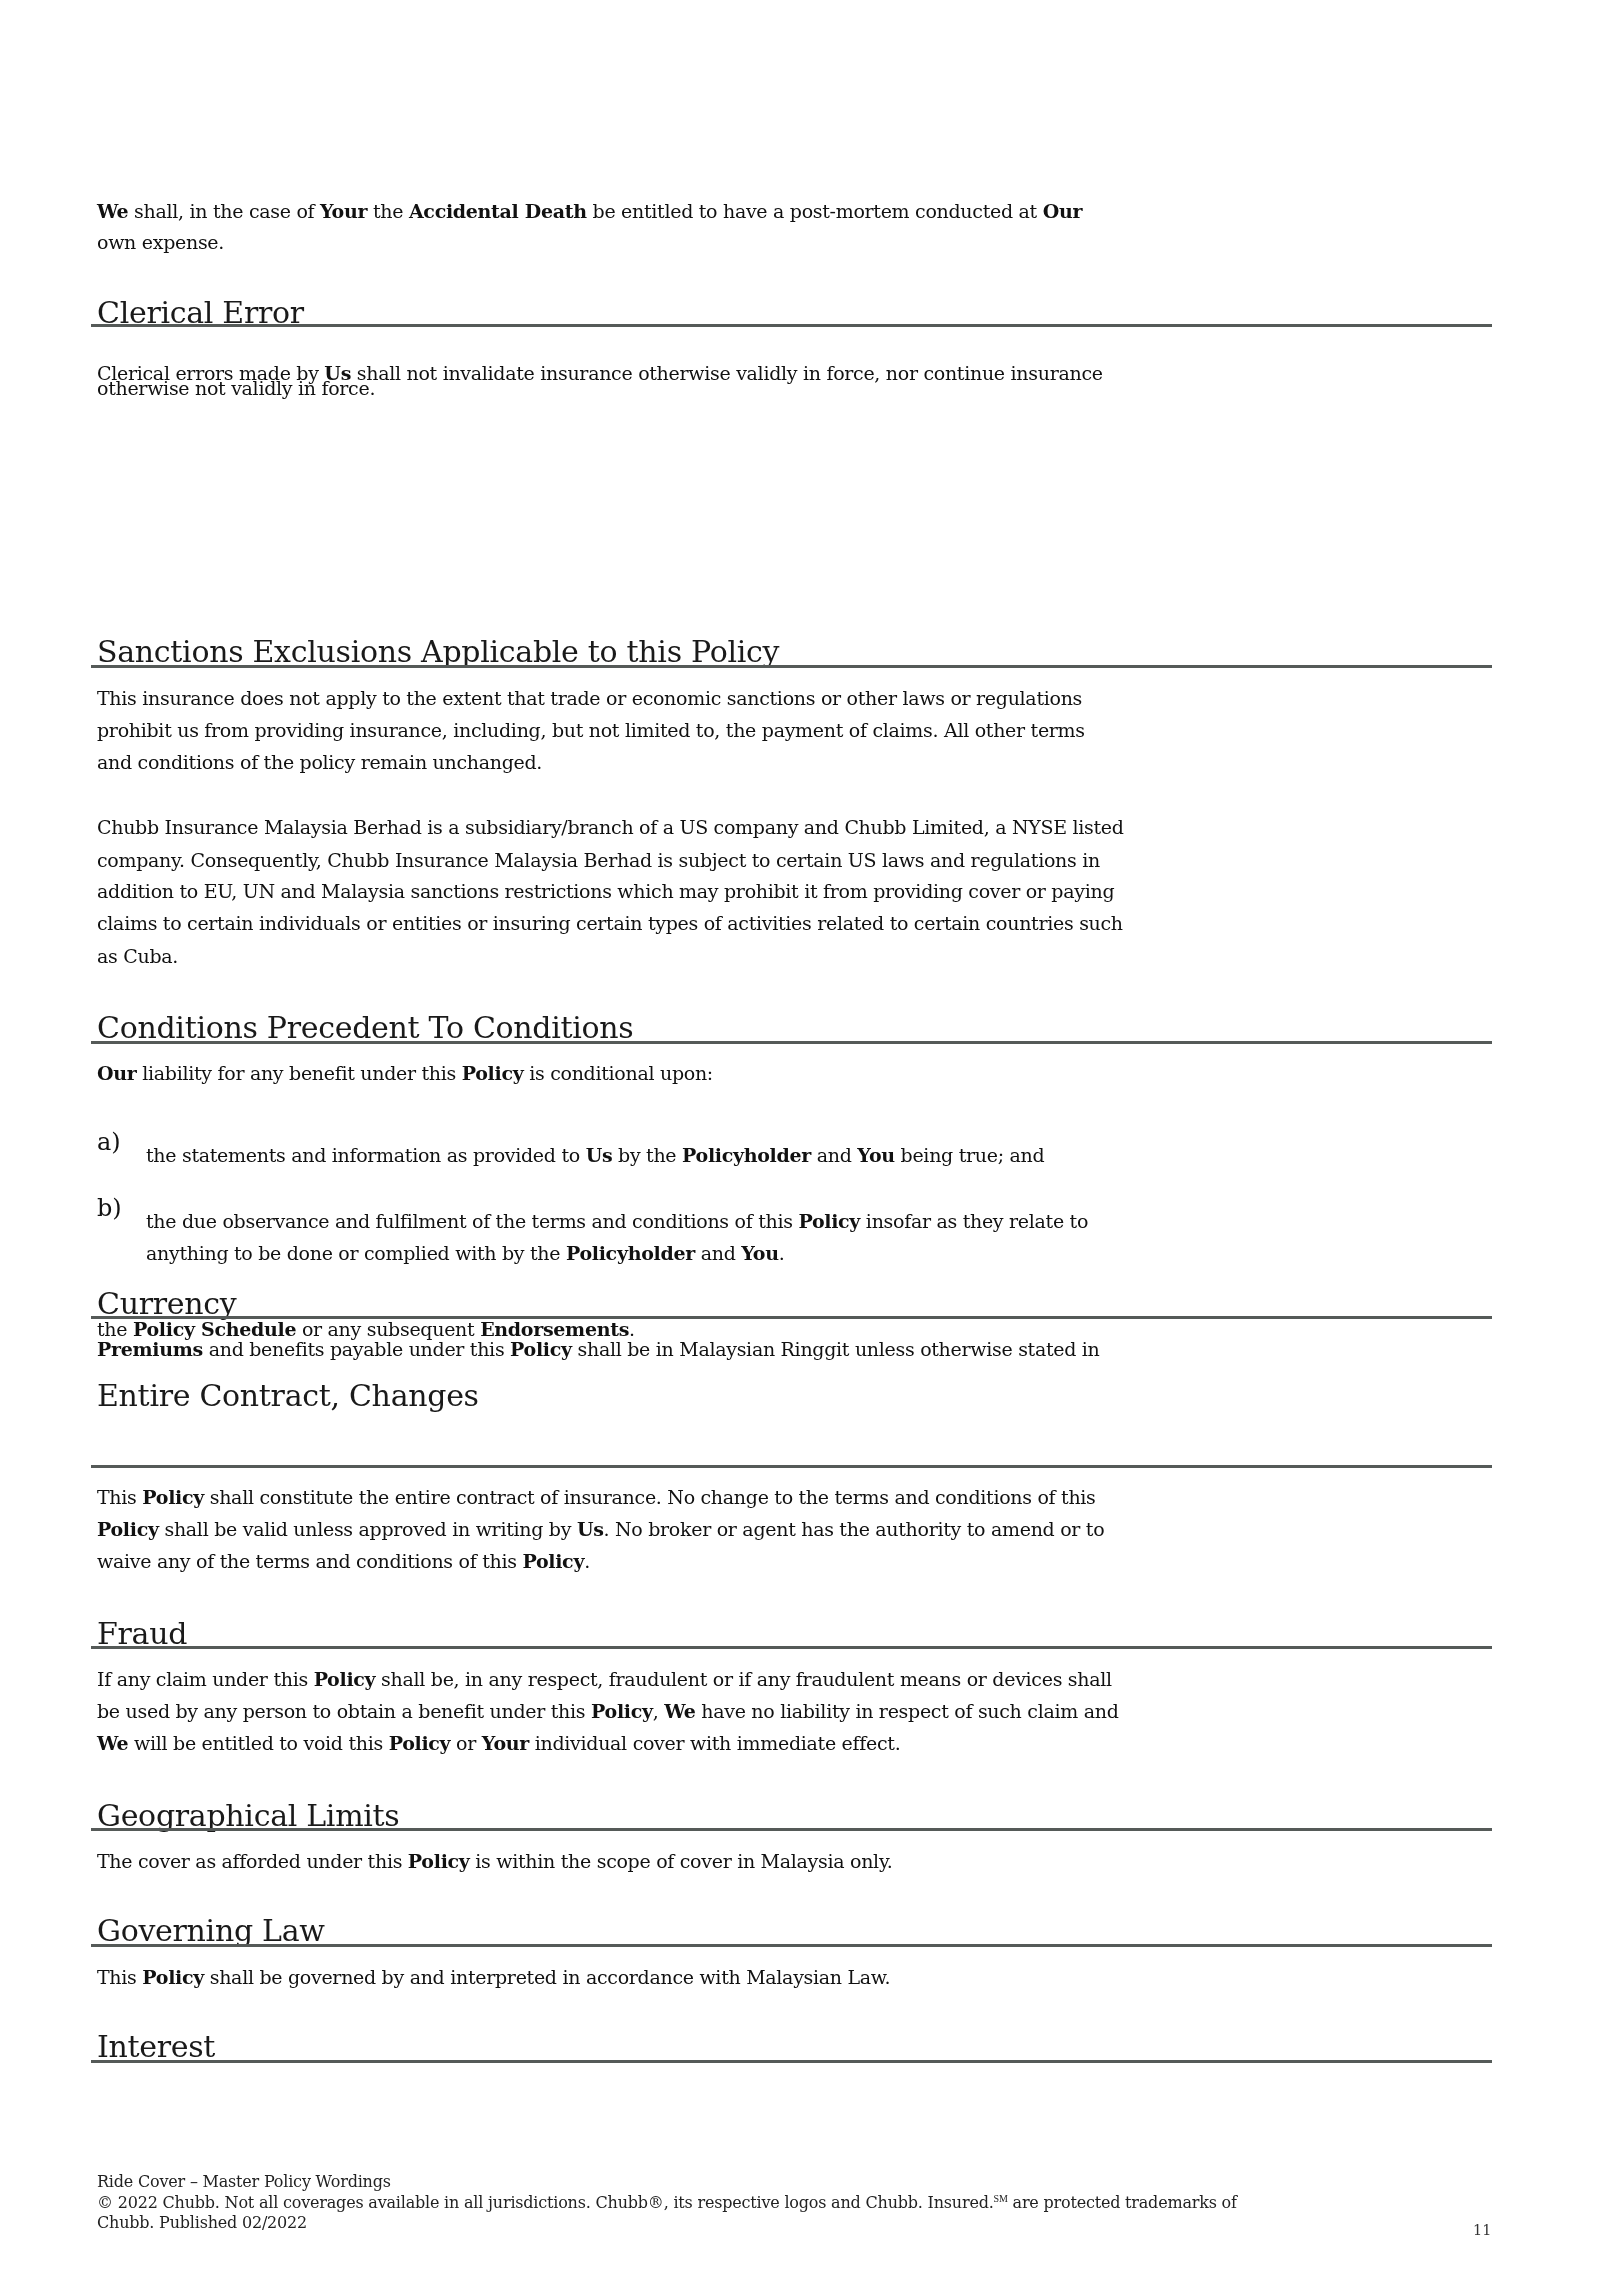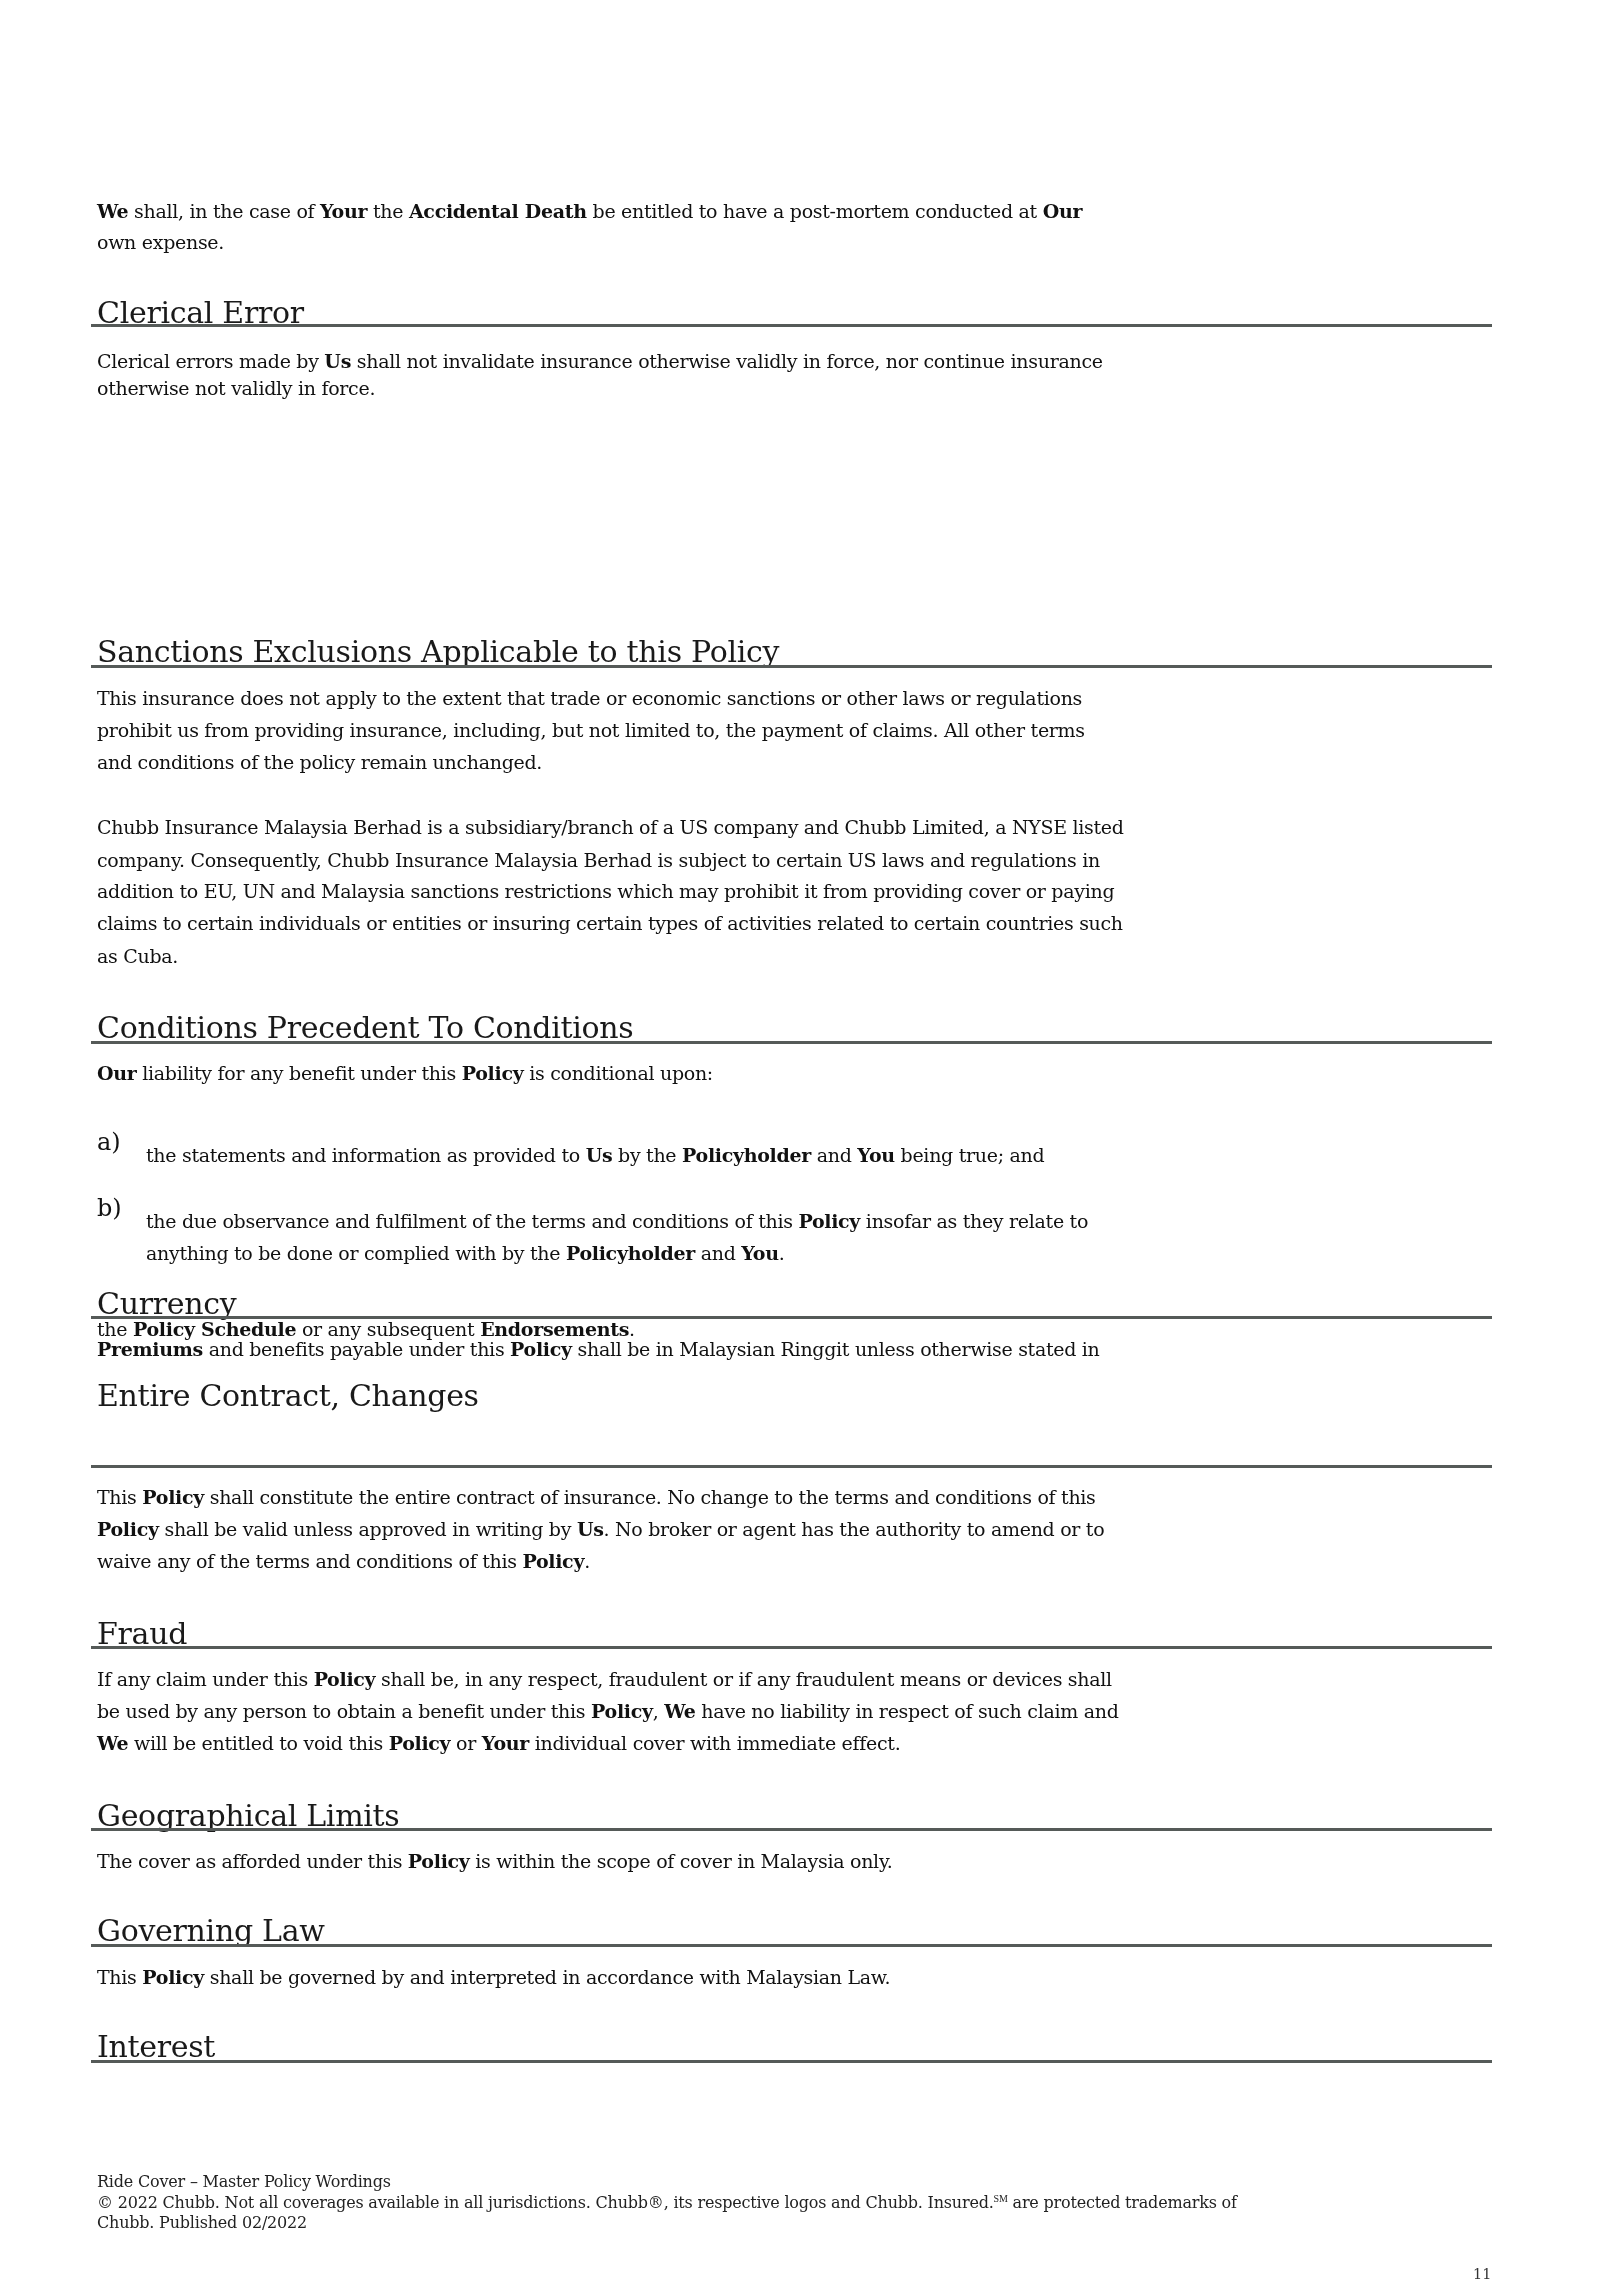--- a/index.html
+++ b/index.html
@@ -6,33 +6,33 @@
   body { width: 1623px; height: 2295px; position: relative; overflow: hidden;
          font-family: "DejaVu Serif", "Liberation Serif", serif; color: #111111; }
   .ln { position: absolute; left: 97px; white-space: nowrap; font-size: 19px; line-height: 1; letter-spacing: -0.3px; }
   .ln b { font-weight: bold; }
   .hd { position: absolute; left: 97px; white-space: nowrap; font-size: 30px; line-height: 1; letter-spacing: -0.3px; color: #1a1a1a; }
   .rule { position: absolute; left: 91px; width: 1401px; height: 2.5px; background: #555a58; }
   .marker { position: absolute; left: 97px; font-size: 24px; line-height: 1; }
   .ind { left: 146px; margin-top: 16px; }
   .ft { position: absolute; left: 97px; white-space: nowrap; font-size: 16px; line-height: 1; letter-spacing: -0.2px; color: #222; }
   .ft sup { font-size: 10px; vertical-align: 6px; line-height: 0; font-family: Liberation Serif, serif; }
-  .pgnum { position: absolute; left: 1473px; font-size: 14.4px; line-height: 1; color: #333; margin-top: 44px; }
+  .pgnum { position: absolute; left: 1473px; font-size: 14.4px; line-height: 1; color: #333; }
 </style>
 </head>
 <body>
 
 <div id="page">
 
   <div class="ln" style="top:202px"><b>We</b><span> shall, in the case of </span><b>Your</b><span> the </span><b>Accidental Death</b><span> be entitled to have a post-mortem conducted at </span><b>Our</b></div>
   <div class="ln" style="top:233px"><span>own expense.</span></div>
 
   <div class="hd" style="top:298px">Clerical Error</div>
   <div class="rule" style="top:324px"></div>
-  <div class="ln" style="top:352px"><span>Clerical errors made by </span><b>Us</b><span> shall not invalidate insurance otherwise validly in force, nor continue insurance</span></div>
+  <div class="ln" style="top:364px"><span>Clerical errors made by </span><b>Us</b><span> shall not invalidate insurance otherwise validly in force, nor continue insurance</span></div>
   <div class="ln" style="top:379px"><span>otherwise not validly in force.</span></div>
 
   <div class="hd" style="top:637px">Sanctions Exclusions Applicable to this Policy</div>
   <div class="rule" style="top:665px"></div>
   <div class="ln" style="top:689px"><span>This insurance does not apply to the extent that trade or economic sanctions or other laws or regulations</span></div>
   <div class="ln" style="top:721px"><span>prohibit us from providing insurance, including, but not limited to, the payment of claims.  All other terms</span></div>
   <div class="ln" style="top:753px"><span>and conditions of the policy remain unchanged.</span></div>
   <div class="ln" style="top:818px"><span>Chubb Insurance Malaysia Berhad is a subsidiary/branch of a US company and Chubb Limited, a NYSE listed</span></div>
   <div class="ln" style="top:851px"><span>company. Consequently, Chubb Insurance Malaysia Berhad is subject to certain US laws and regulations in</span></div>
   <div class="ln" style="top:882px"><span>addition to EU, UN and Malaysia sanctions restrictions which may prohibit it from providing cover or paying</span></div>

